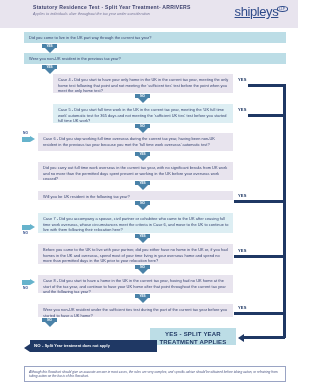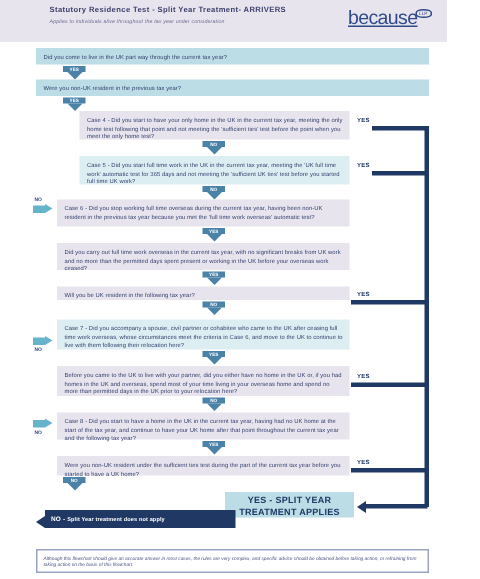--- a/index.html
+++ b/index.html
@@ -147,21 +147,21 @@
   }
 </style>
 </head>
 <body>
 
 <div class="page">
 
   <div class="header">
     <div class="hdr-title">Statutory Residence Test - Split Year Treatment- ARRIVERS</div>
     <div class="hdr-sub">Applies to individuals alive throughout the tax year under consideration</div>
-    <div class="logo"><span>because</span><span class="logo-llp">LLP</span></div>
+    <div class="logo"><span>shipleys</span><span class="logo-llp">LLP</span></div>
   </div>
 
   <div class="box q-main" style="left:24px;top:32px;width:262px;height:11px;">Did you come to live in the UK part way through the current tax year?</div>
   <div class="arrow-down" style="left:42px;top:44px;">
     <div class="bar"></div>
     <div class="tip"></div>
     <div class="lbl">YES</div>
   </div>
 
   <div class="box q-main" style="left:24px;top:53px;width:262px;height:11px;">Were you non-UK resident in the previous tax year?</div>

